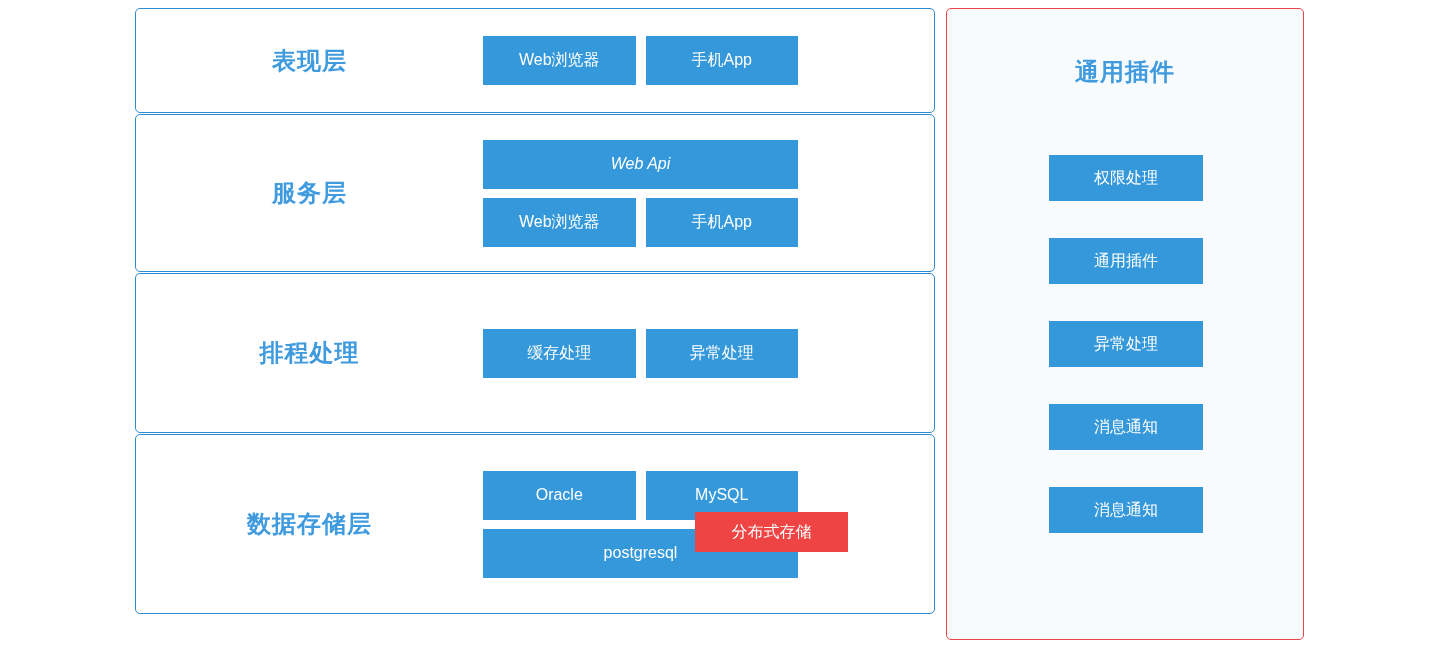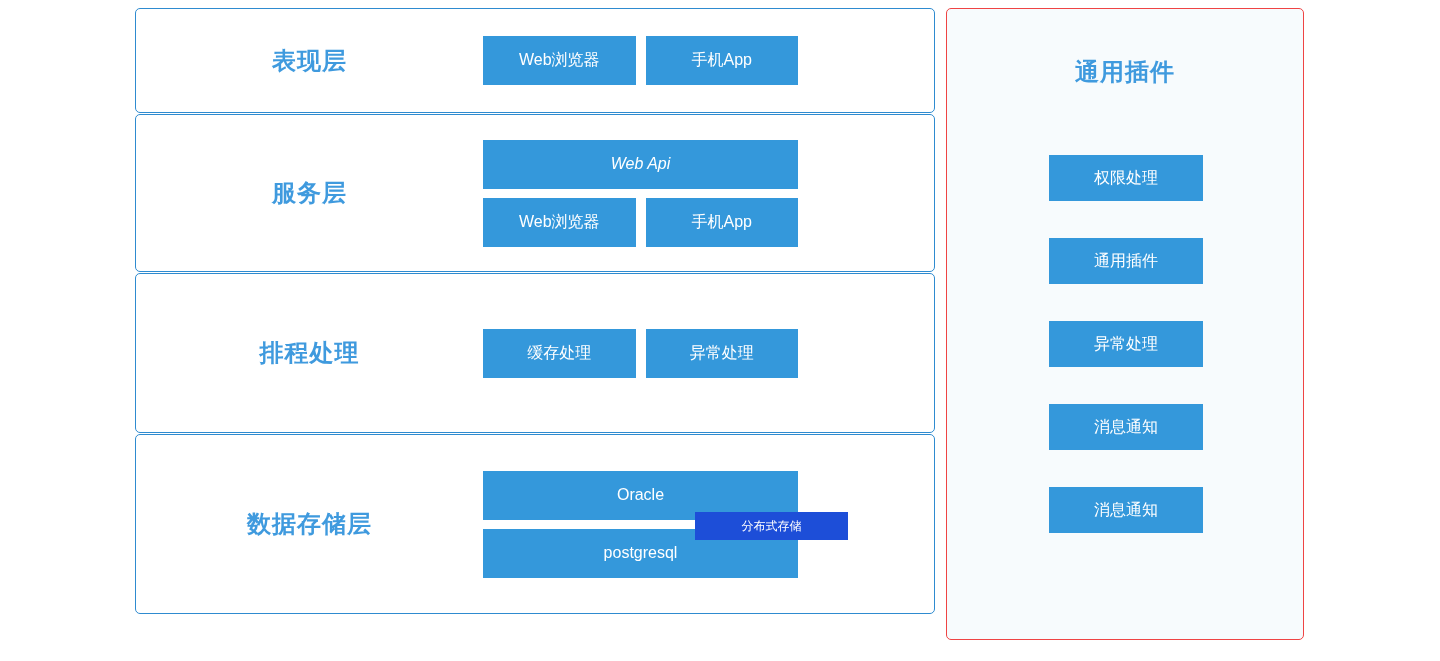--- a/index.html
+++ b/index.html
@@ -89,24 +89,24 @@
     flex: none;
     font-style: italic;
   }
 
   
   .overlay-badge {
     position: absolute;
     left: 559px;
     top: 77px;
     width: 153px;
-    height: 28px;
-    background: #1d4ed8;
+    height: 40px;
+    background: #ef4444;
     color: #ffffff;
-    font-size: 12px;
+    font-size: 16px;
     display: flex;
     align-items: center;
     justify-content: center;
     z-index: 5;
     white-space: nowrap;
   }
 
   
   .right-panel {
     position: absolute;
@@ -191,20 +191,21 @@
           <div class="node">异常处理</div>
         </div>
       </div>
     </div>
 
     <div class="layer layer-storage">
       <div class="layer-title">数据存储层</div>
       <div class="blocks">
         <div class="block-row">
           <div class="node">Oracle</div>
+          <div class="node">MySQL</div>
         </div>
         <div class="block-row">
           <div class="node">postgresql</div>
         </div>
       </div>
       <div class="overlay-badge">分布式存储</div>
     </div>
 
   </div>
 

